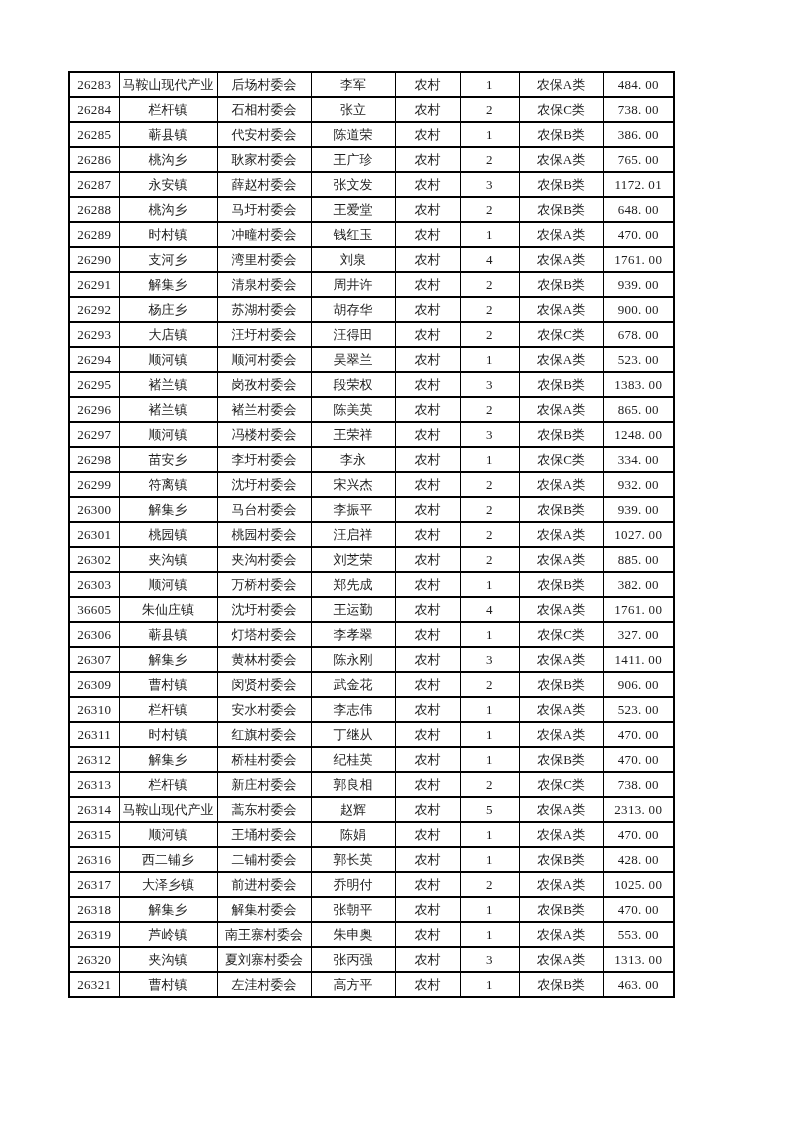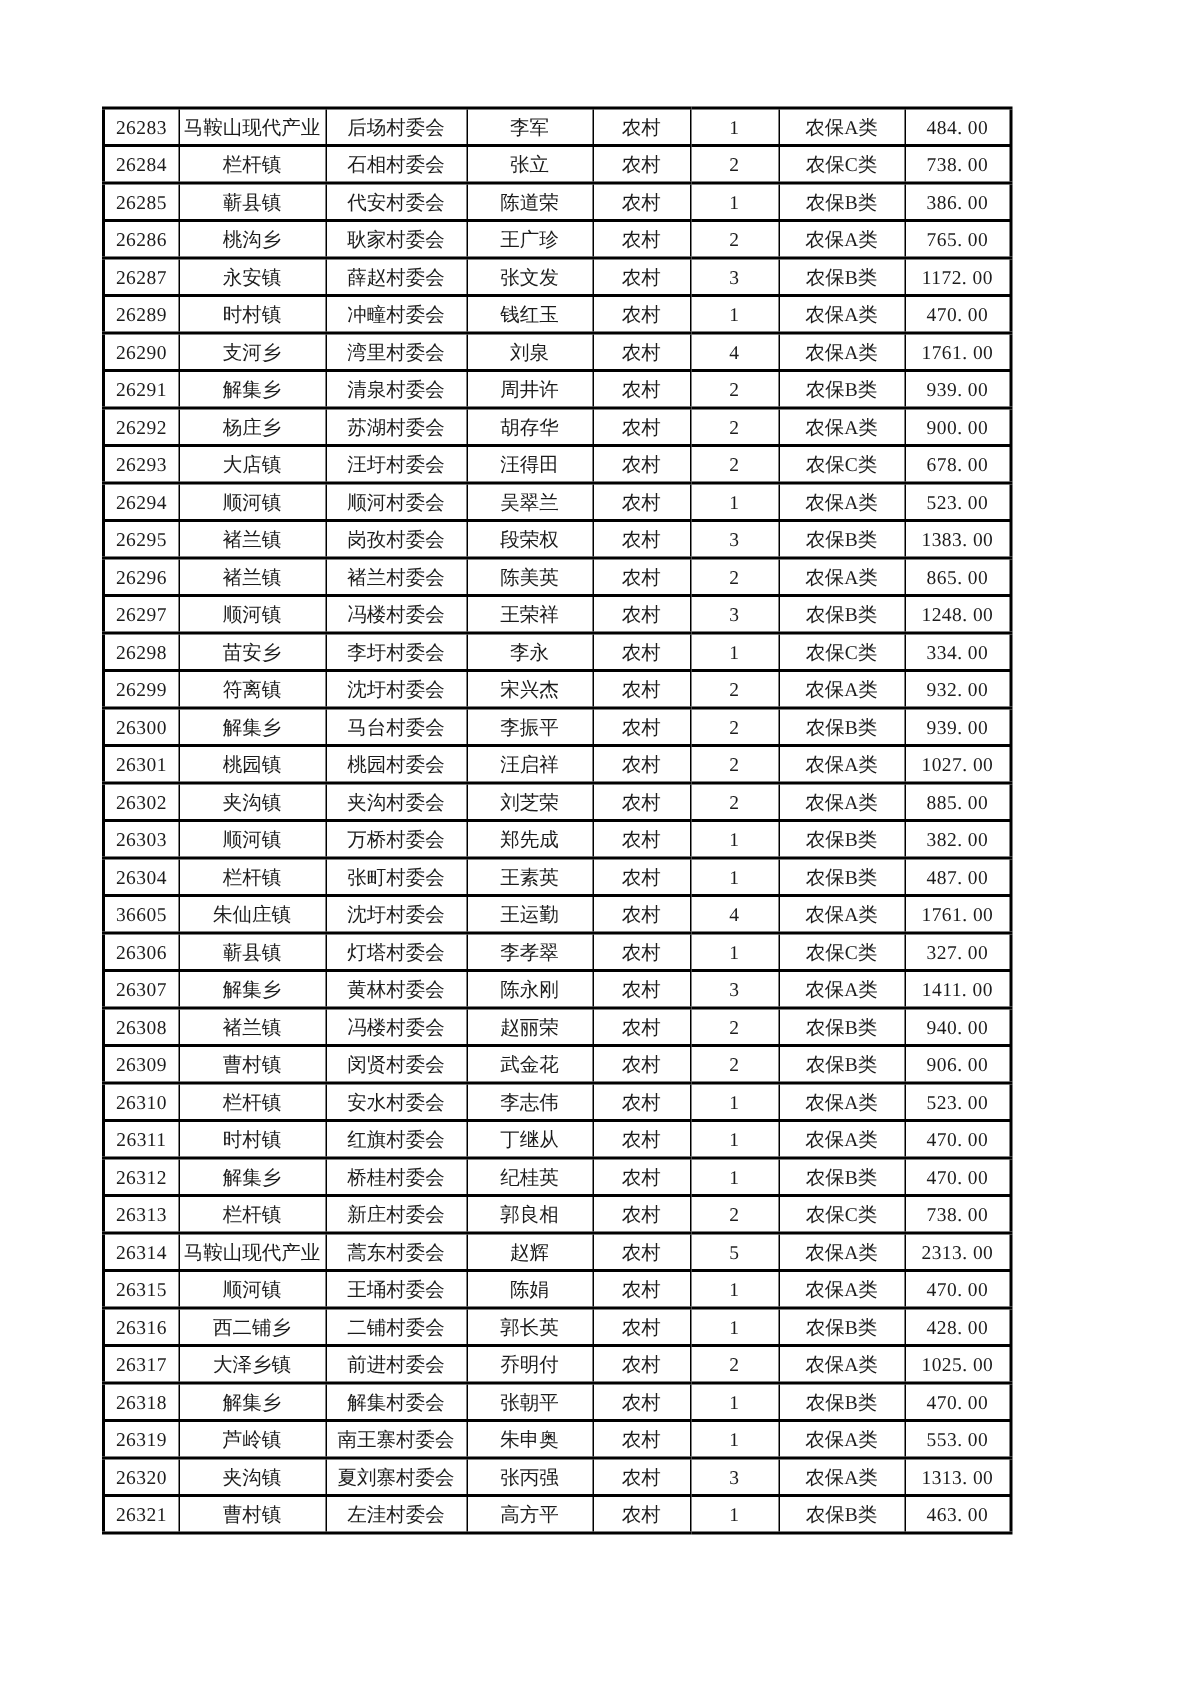--- a/index.html
+++ b/index.html
@@ -110,21 +110,31 @@
       <td class="num">765. 00</td>
     </tr>
         <tr>
       <td class="num">26287</td>
       <td>永安镇</td>
       <td>薛赵村委会</td>
       <td>张文发</td>
       <td>农村</td>
       <td class="num">3</td>
       <td>农保B类</td>
-      <td class="num">1172. 00</td>
+      <td class="num">1172. 01</td>
+    </tr>
+        <tr>
+      <td class="num">26288</td>
+      <td>桃沟乡</td>
+      <td>马圩村委会</td>
+      <td>王爱堂</td>
+      <td>农村</td>
+      <td class="num">2</td>
+      <td>农保B类</td>
+      <td class="num">648. 00</td>
     </tr>
         <tr>
       <td class="num">26289</td>
       <td>时村镇</td>
       <td>冲疃村委会</td>
       <td>钱红玉</td>
       <td>农村</td>
       <td class="num">1</td>
       <td>农保A类</td>
       <td class="num">470. 00</td>
@@ -263,30 +273,20 @@
       <td class="num">26303</td>
       <td>顺河镇</td>
       <td>万桥村委会</td>
       <td>郑先成</td>
       <td>农村</td>
       <td class="num">1</td>
       <td>农保B类</td>
       <td class="num">382. 00</td>
     </tr>
         <tr>
-      <td class="num">26304</td>
-      <td>栏杆镇</td>
-      <td>张町村委会</td>
-      <td>王素英</td>
-      <td>农村</td>
-      <td class="num">1</td>
-      <td>农保B类</td>
-      <td class="num">487. 00</td>
-    </tr>
-        <tr>
       <td class="num">36605</td>
       <td>朱仙庄镇</td>
       <td>沈圩村委会</td>
       <td>王运勤</td>
       <td>农村</td>
       <td class="num">4</td>
       <td>农保A类</td>
       <td class="num">1761. 00</td>
     </tr>
         <tr>
@@ -301,30 +301,20 @@
     </tr>
         <tr>
       <td class="num">26307</td>
       <td>解集乡</td>
       <td>黄林村委会</td>
       <td>陈永刚</td>
       <td>农村</td>
       <td class="num">3</td>
       <td>农保A类</td>
       <td class="num">1411. 00</td>
-    </tr>
-        <tr>
-      <td class="num">26308</td>
-      <td>褚兰镇</td>
-      <td>冯楼村委会</td>
-      <td>赵丽荣</td>
-      <td>农村</td>
-      <td class="num">2</td>
-      <td>农保B类</td>
-      <td class="num">940. 00</td>
     </tr>
         <tr>
       <td class="num">26309</td>
       <td>曹村镇</td>
       <td>闵贤村委会</td>
       <td>武金花</td>
       <td>农村</td>
       <td class="num">2</td>
       <td>农保B类</td>
       <td class="num">906. 00</td>

